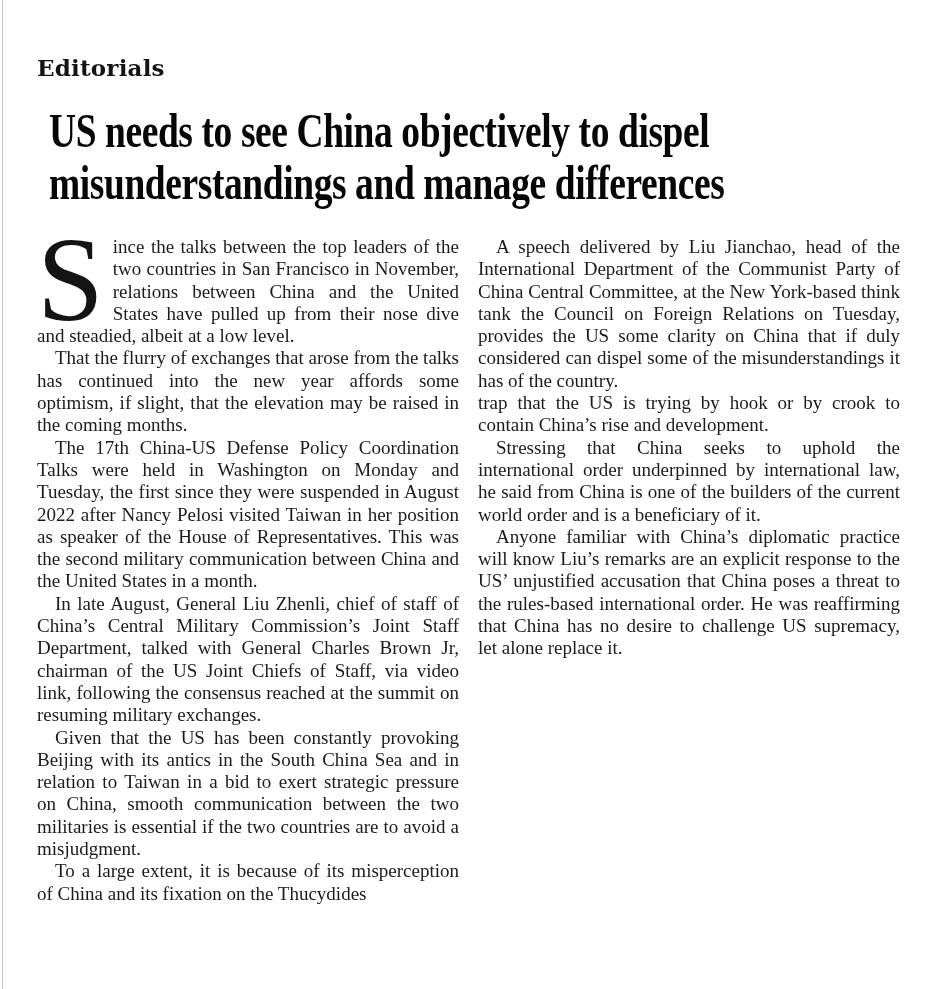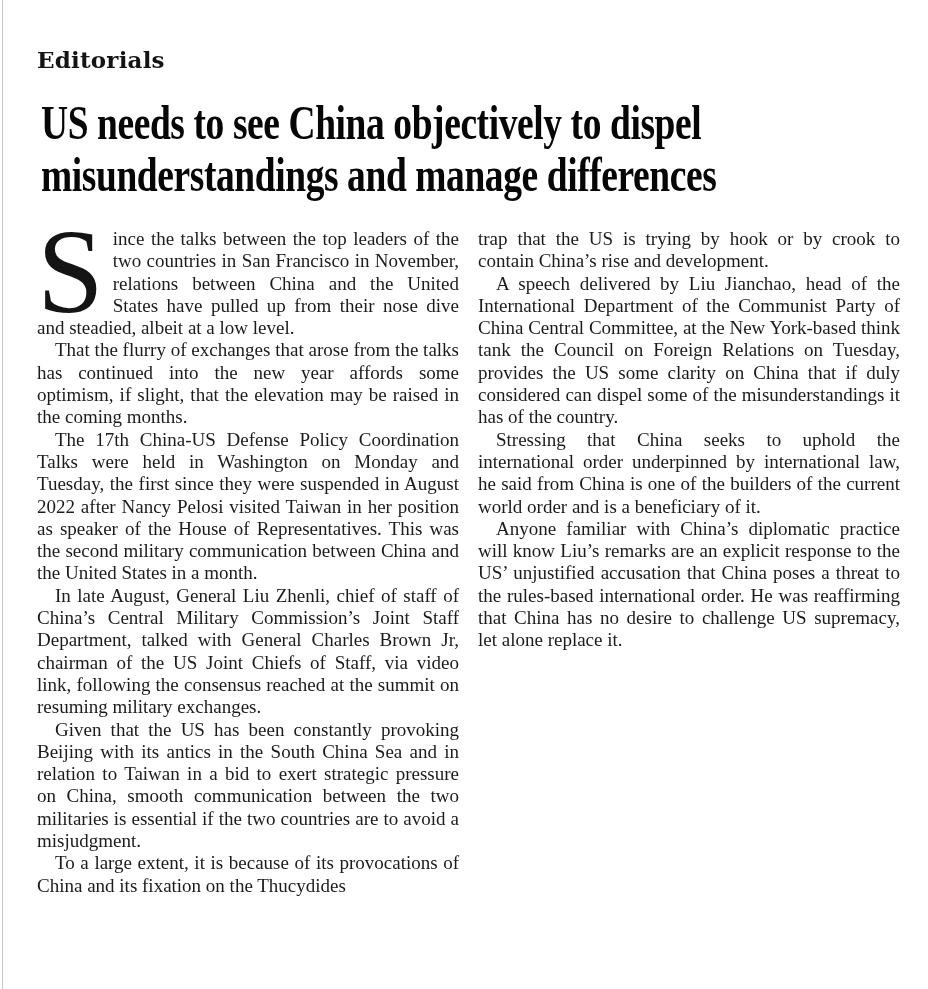--- a/index.html
+++ b/index.html
@@ -19,33 +19,33 @@
     position: absolute;
     left: 2px;
     top: 0;
     width: 1px;
     height: 989px;
     background: var(--rule, #c5c5c5);
   }
   .content {
     position: absolute;
     left: 37px;
-    top: 46px;
+    top: 54px;
     width: 863px;
   }
   .section-label {
     font-family: "DejaVu Serif", serif;
     font-weight: bold;
     font-size: 23px;
     line-height: 27px;
     color: #141414;
     letter-spacing: 0.2px;
   }
   .headline {
-    margin: 24px 0 0 4px;
+    margin: 24px 0 0 12px;
     padding: 0;
     color: #060606;
   }
   .headline-line {
     display: block;
     white-space: nowrap;
     font-family: "Liberation Serif", serif;
     font-weight: bold;
     font-size: 48px;
     line-height: 52px;
@@ -96,22 +96,22 @@
     <span class="headline-line">misunderstandings and manage differences</span>
   </h1>
 
   <div class="body-columns">
     <div class="col">
         <p class="para"><span class="dropcap">S</span>ince the talks between the top leaders of the two countries in San Francisco in November, relations between China and the United States have pulled up from their nose dive and steadied, albeit at a low level.</p>
         <p class="para indent">That the flurry of exchanges that arose from the talks has continued into the new year affords some optimism, if slight, that the elevation may be raised in the coming months.</p>
         <p class="para indent">The 17th China-US Defense Policy Coordination Talks were held in Washington on Monday and Tuesday, the first since they were suspended in August 2022 after Nancy Pelosi visited Taiwan in her position as speaker of the House of Representatives. This was the second military communication between China and the United States in a month.</p>
         <p class="para indent">In late August, General Liu Zhenli, chief of staff of China’s Central Military Commission’s Joint Staff Department, talked with General Charles Brown Jr, chairman of the US Joint Chiefs of Staff, via video link, following the consensus reached at the summit on resuming military exchanges.</p>
         <p class="para indent">Given that the US has been constantly provoking Beijing with its antics in the South China Sea and in relation to Taiwan in a bid to exert strategic pressure on China, smooth communication between the two militaries is essential if the two countries are to avoid a misjudgment.</p>
-        <p class="para indent">To a large extent, it is because of its provocations of China and its fixation on the Thucydides</p>
+        <p class="para indent">To a large extent, it is because of its misperception of China and its fixation on the Thucydides</p>
       </div>
     <div class="col">
+        <p class="para indent">A speech delivered by Liu Jianchao, head of the International Department of the Communist Party of China Central Committee, at the New York-based think tank the Council on Foreign Relations on Tuesday, provides the US some clarity on China that if duly considered can dispel some of the misunderstandings it has of the country.</p>
         <p class="para">trap that the US is trying by hook or by crook to contain China’s rise and development.</p>
-        <p class="para indent">A speech delivered by Liu Jianchao, head of the International Department of the Communist Party of China Central Committee, at the New York-based think tank the Council on Foreign Relations on Tuesday, provides the US some clarity on China that if duly considered can dispel some of the misunderstandings it has of the country.</p>
         <p class="para indent">Stressing that China seeks to uphold the international order underpinned by international law, he said from China is one of the builders of the current world order and is a beneficiary of it.</p>
         <p class="para indent">Anyone familiar with China’s diplomatic practice will know Liu’s remarks are an explicit response to the US’ unjustified accusation that China poses a threat to the rules-based international order. He was reaffirming that China has no desire to challenge US supremacy, let alone replace it.</p>
       </div>
   </div>
 </div>
 
 </body></html>

